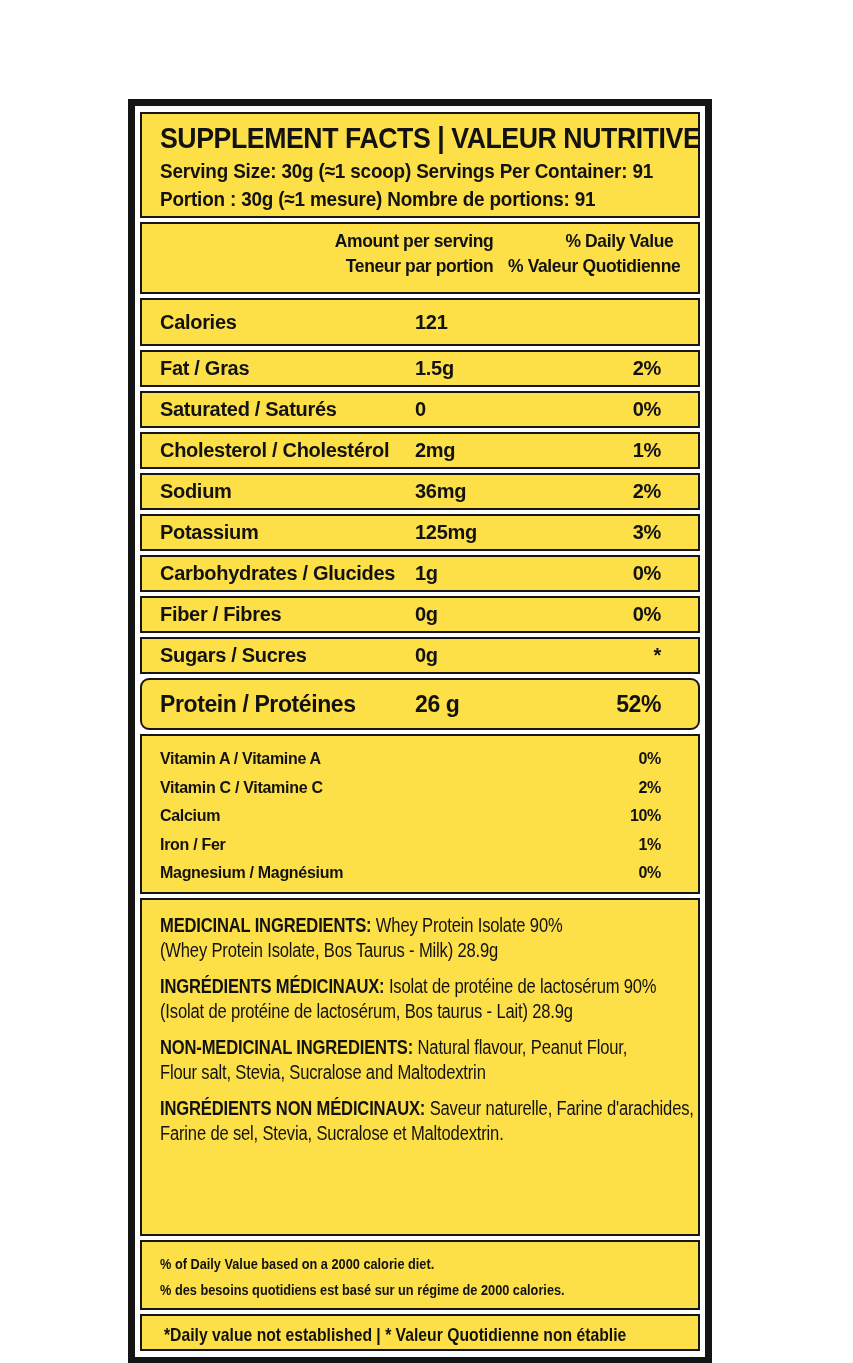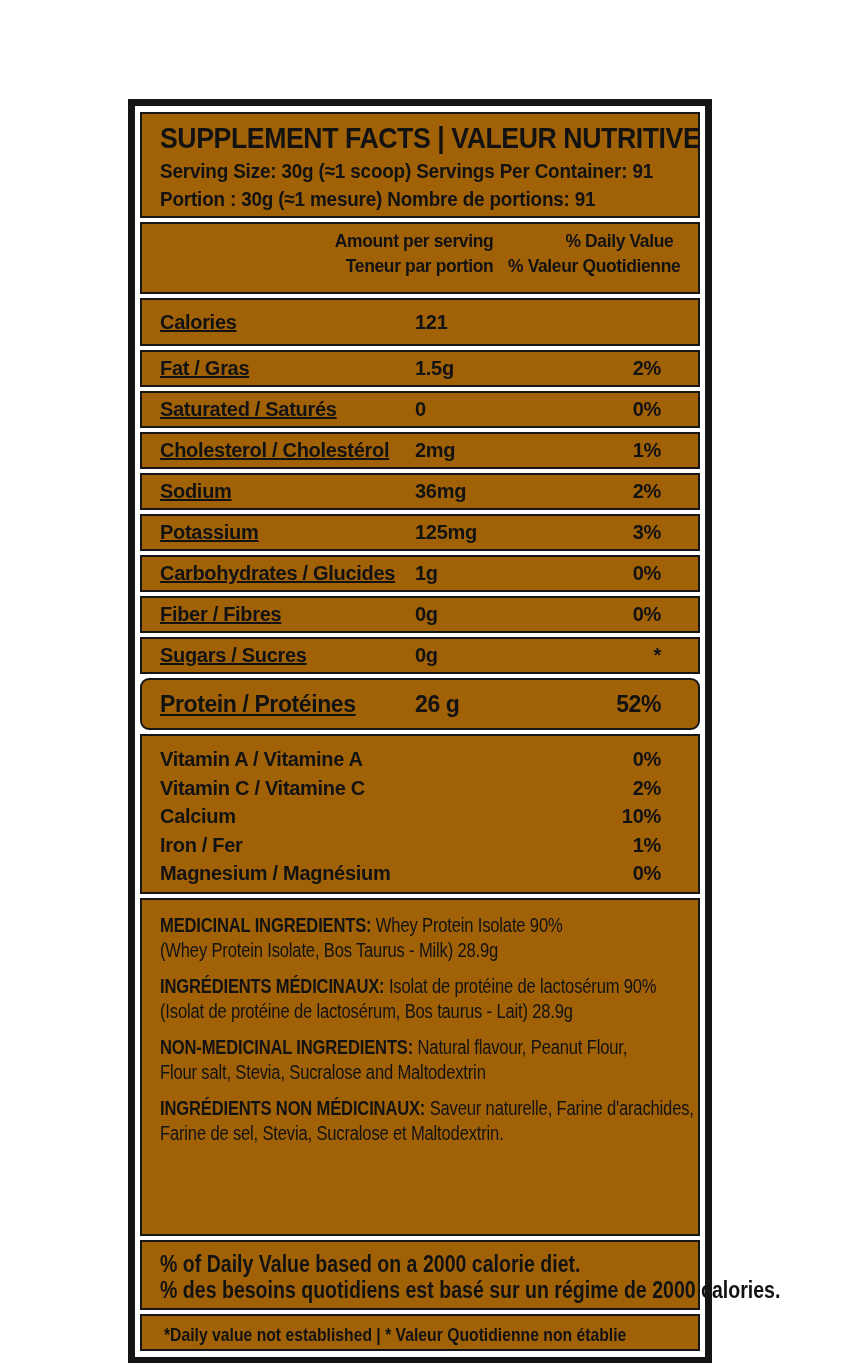--- a/index.html
+++ b/index.html
@@ -19,21 +19,21 @@
     box-sizing: border-box;
     border: 7px solid #141414;
     background: #fff;
     padding: 6px 5px;
     display: flex;
     flex-direction: column;
     gap: 4px;
   }
   .box {
     border: 2px solid #161616;
-    background: #a16207;
+    background: #fde047;
     box-sizing: border-box;
     flex: 0 0 auto;
     overflow: visible;
   }
   
   .cond  { display: inline-block; white-space: nowrap; transform-origin: 0 50%; }
   .x89 { transform: scaleX(.89); }
   .x90 { transform: scaleX(.90); }
   .x85 { transform: scaleX(.85); }
   .condR { display: inline-block; white-space: nowrap; transform-origin: 100% 50%; transform: scaleX(.92); }
@@ -53,44 +53,44 @@
   .nrow {
     display: grid;
     grid-template-columns: 255px 1fr 108px;
     align-items: center;
     padding: 0 37px 0 18px;
     height: 37px;
     font-size: 20px;
     font-weight: bold;
     letter-spacing: -0.3px;
   }
-  .nrow .nname { white-space: nowrap; text-decoration: underline; }
+  .nrow .nname { white-space: nowrap; }
   .nrow .ndv { text-align: right; }
   .row-calories { height: 48px; }
   .row-protein { height: 52px; font-size: 23px; letter-spacing: -0.4px; border-radius: 9px; }
 
   
   .vits { height: 160px; padding: 9px 37px 0 18px; }
   .vrow {
     display: flex;
     justify-content: space-between;
     line-height: 28.5px;
-    font-size: 20px;
+    font-size: 16px;
     font-weight: bold;
     letter-spacing: -0.3px;
   }
 
   
   .ingr { height: 338px; padding: 13px 10px 0 18px; font-size: 19.5px; }
   .ipara { margin-bottom: 11px; }
   .iline { line-height: 25px; letter-spacing: -0.2px; }
   .iline b { letter-spacing: -0.2px; }
 
   
-  .foot1 { height: 70px; padding: 9px 10px 8px 18px; font-size: 23px; font-weight: bold; }
+  .foot1 { height: 70px; padding: 9px 10px 8px 18px; font-size: 15px; font-weight: bold; }
   .fline { line-height: 26px; }
   .foot2 { height: 37px; padding: 4px 10px 0 22px; font-size: 18.5px; font-weight: bold; display: flex; align-items: center; }
 </style>
 </head>
 <body>
 
 <div class="label-wrap">
 
   <div class="box hdr">
     <div class="title">

